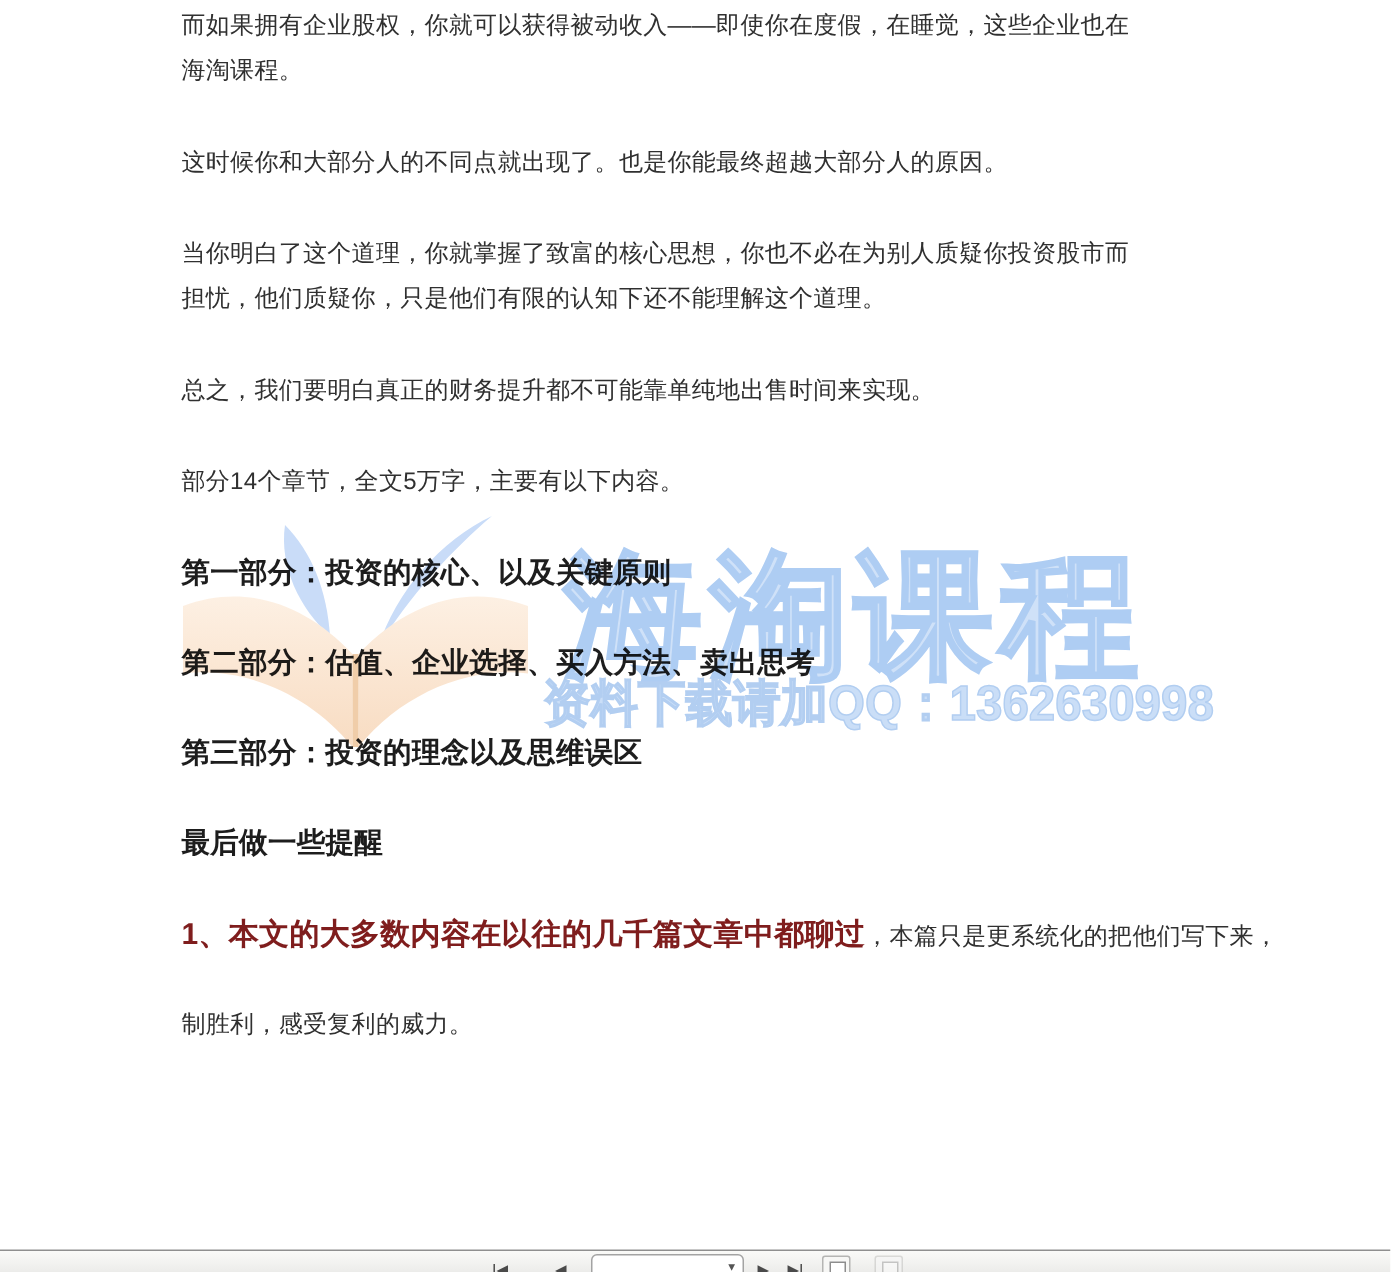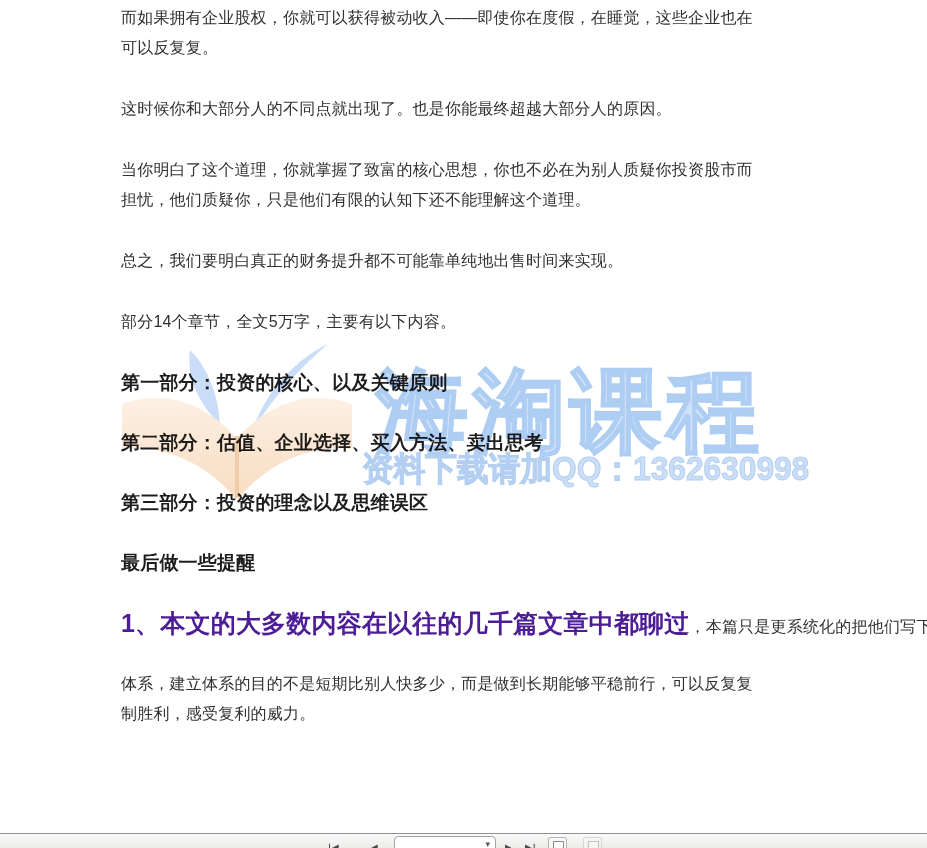--- a/index.html
+++ b/index.html
@@ -10,21 +10,21 @@
   }
   
   #doc{
     position:absolute;left:121px;top:3px;width:720px;z-index:1;
   }
   .para{margin:0 0 31px 0;}
   .para.heading{margin-bottom:30px;}
   .line{display:block;height:30px;line-height:30px;white-space:nowrap;}
   .seg{font-size:16px;color:#303030;letter-spacing:0.2px;}
   .seg.b{font-weight:bold;font-size:19px;color:#1d1d1d;}
-  .seg.rb{font-weight:bold;font-size:25px;color:#4c1d95;}
+  .seg.rb{font-weight:bold;font-size:20px;color:#7f1d1d;}
   
   #watermark{
     position:absolute;inset:0;z-index:5;pointer-events:none;
     mix-blend-mode:multiply;
   }
   .wm-logo{position:absolute;left:116px;top:344px;width:242px;height:162px;}
   .wm-brand{
     position:absolute;left:376px;top:356px;
     font-size:92px;font-weight:900;letter-spacing:5px;line-height:1.2;
     color:#cfe1f8;-webkit-text-stroke:2px #aecdf3;
@@ -64,21 +64,21 @@
     background:#fff;border:1px solid #8d8d8d;
   }
   .view-btn.dim{opacity:.45;}
 </style>
 </head>
 <body>
 
 <main id="doc">
     <p class="para body">
       <span class="line"><span class="seg n">而如果拥有企业股权，你就可以获得被动收入——即使你在度假，在睡觉，这些企业也在</span></span>
-      <span class="line"><span class="seg n">可以反复复。</span></span>
+      <span class="line"><span class="seg n">海淘课程。</span></span>
     </p>
     <p class="para body">
       <span class="line"><span class="seg n">这时候你和大部分人的不同点就出现了。也是你能最终超越大部分人的原因。</span></span>
     </p>
     <p class="para body">
       <span class="line"><span class="seg n">当你明白了这个道理，你就掌握了致富的核心思想，你也不必在为别人质疑你投资股市而</span></span>
       <span class="line"><span class="seg n">担忧，他们质疑你，只是他们有限的认知下还不能理解这个道理。</span></span>
     </p>
     <p class="para body">
       <span class="line"><span class="seg n">总之，我们要明白真正的财务提升都不可能靠单纯地出售时间来实现。</span></span>
@@ -95,21 +95,20 @@
     <p class="para heading">
       <span class="line"><span class="seg b">第三部分：投资的理念以及思维误区</span></span>
     </p>
     <p class="para heading">
       <span class="line"><span class="seg b">最后做一些提醒</span></span>
     </p>
     <p class="para body">
       <span class="line"><span class="seg rb">1、本文的大多数内容在以往的几千篇文章中都聊过</span><span class="seg n">，本篇只是更系统化的把他们写下来，</span></span>
     </p>
     <p class="para body">
-      <span class="line"><span class="seg n">体系，建立体系的目的不是短期比别人快多少，而是做到长期能够平稳前行，可以反复复</span></span>
       <span class="line"><span class="seg n">制胜利，感受复利的威力。</span></span>
     </p>
   </main>
 
 <div id="watermark">
   <svg class="wm-logo" viewBox="0 0 242 162" xmlns="http://www.w3.org/2000/svg">
     <defs>
       <linearGradient id="pg" x1="0" y1="0" x2="0" y2="1">
         <stop offset="0" stop-color="#fdf0e3"></stop>
         <stop offset="1" stop-color="#f8dcc2"></stop>

